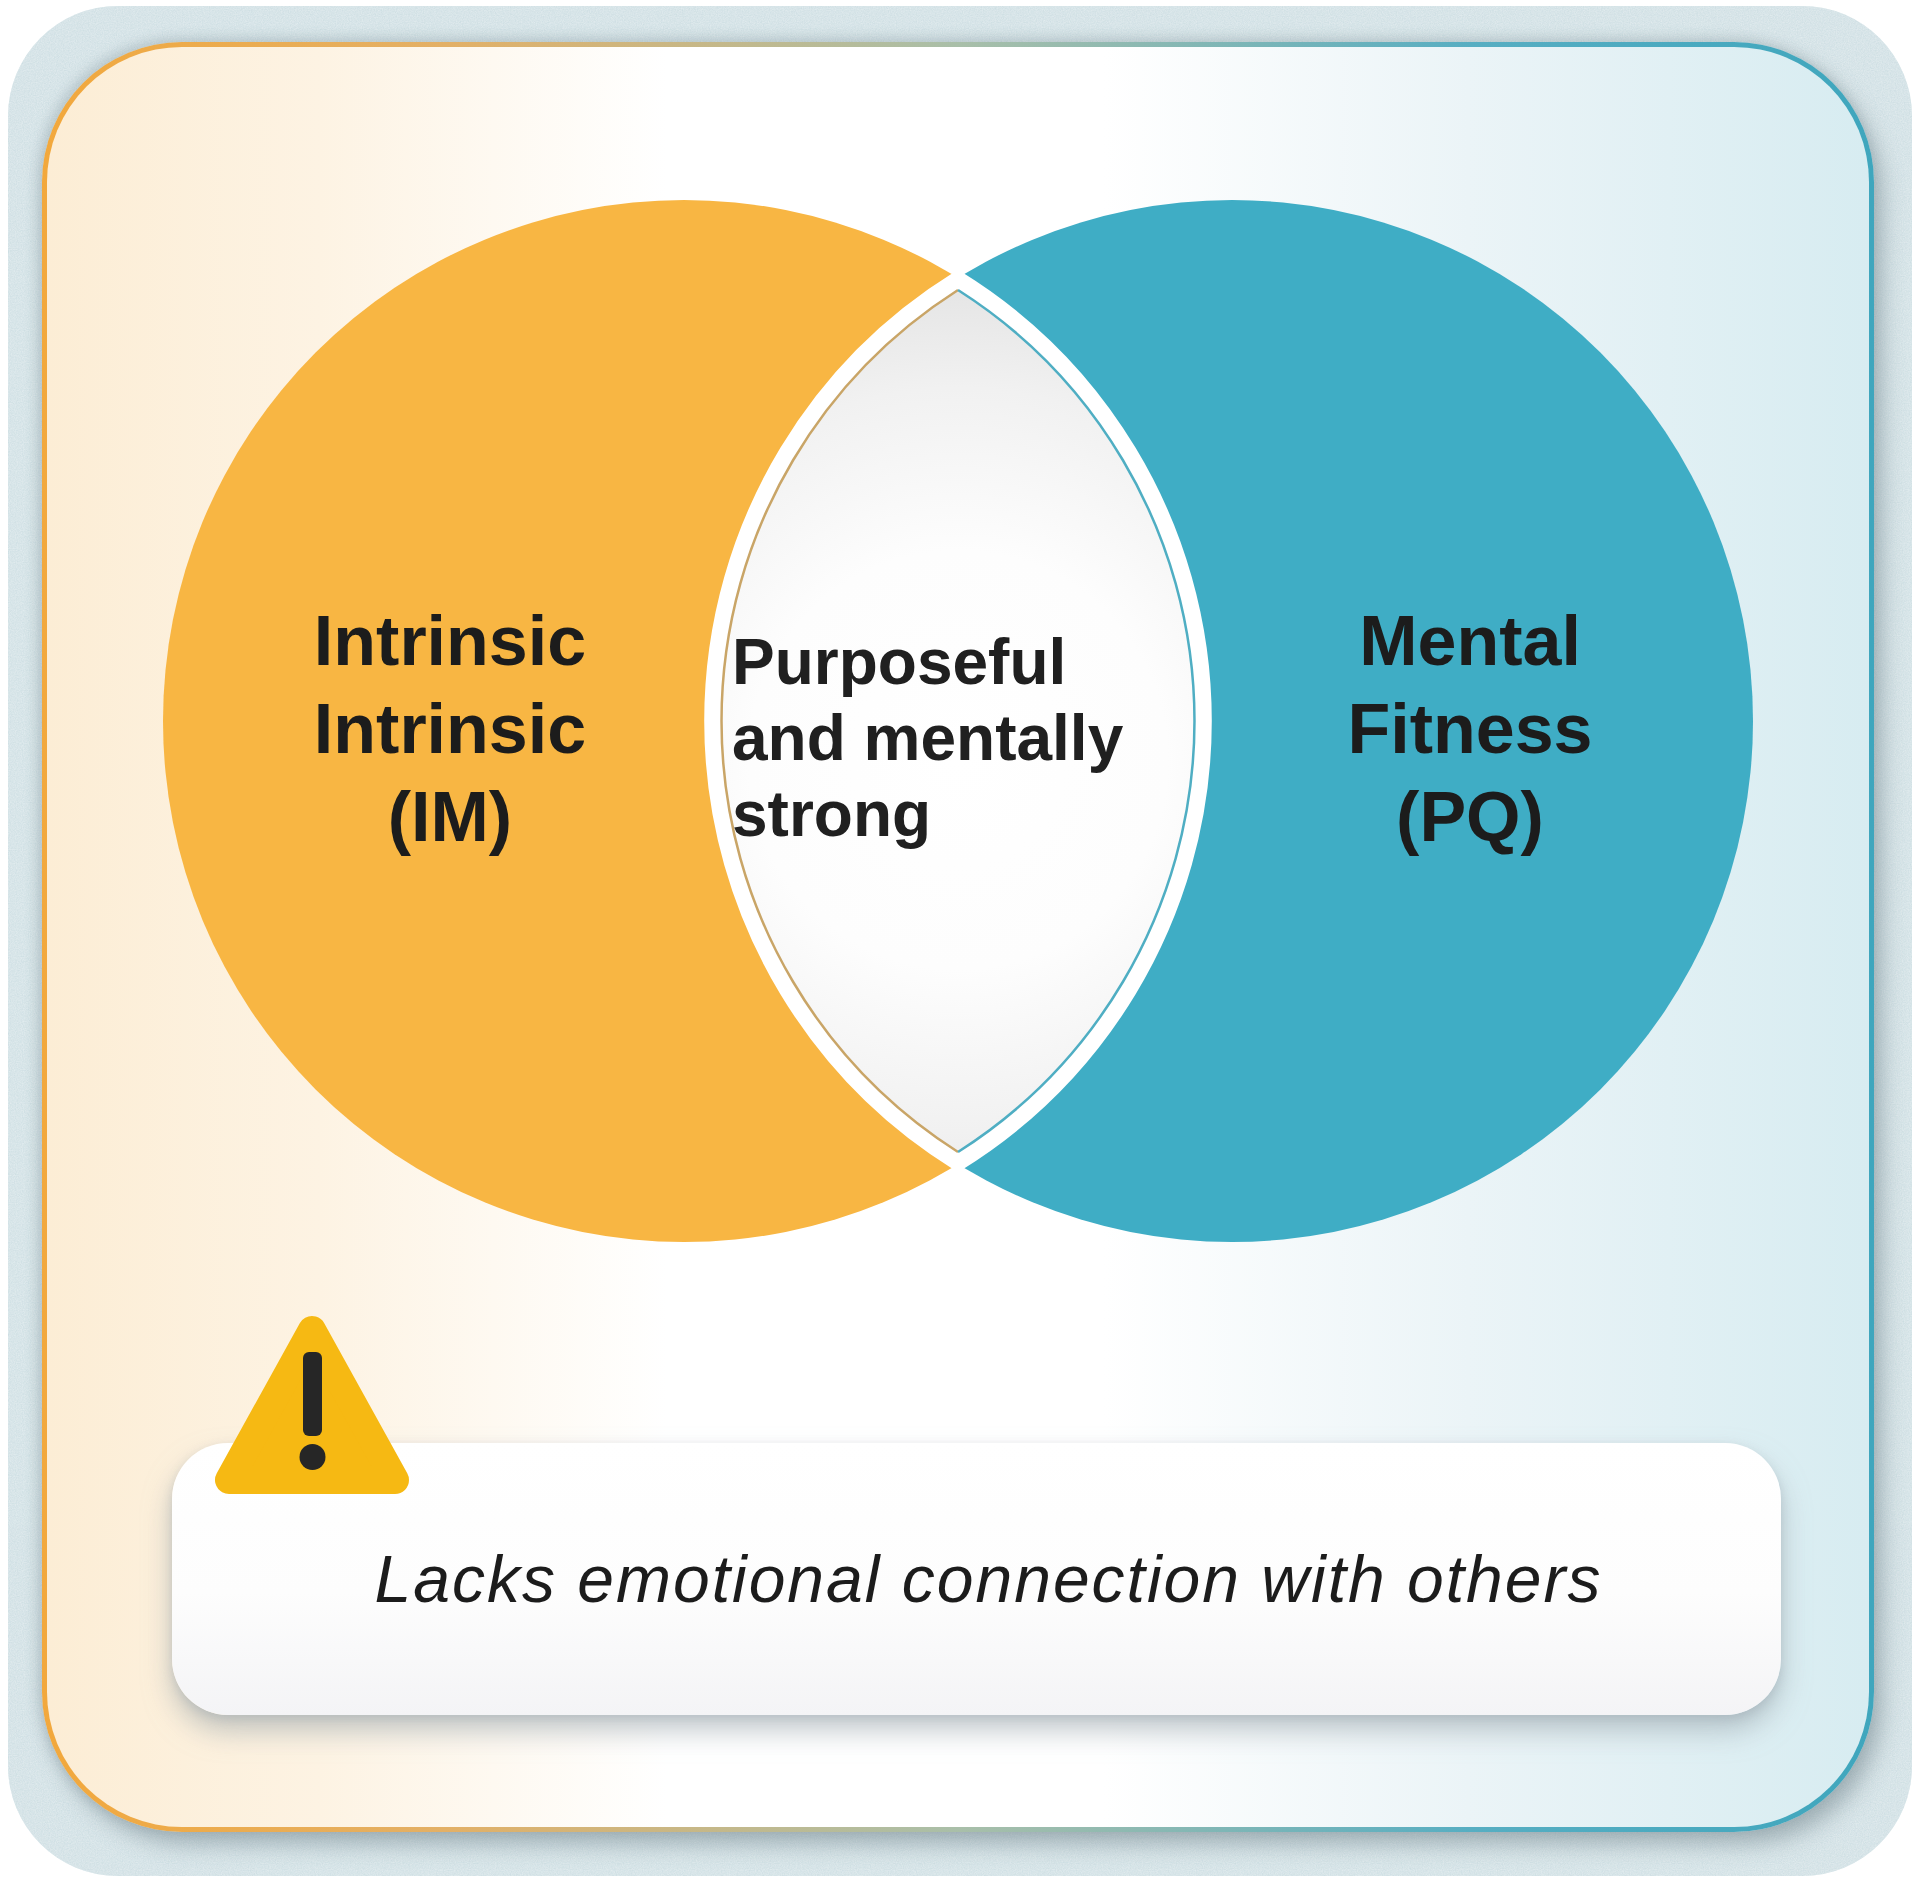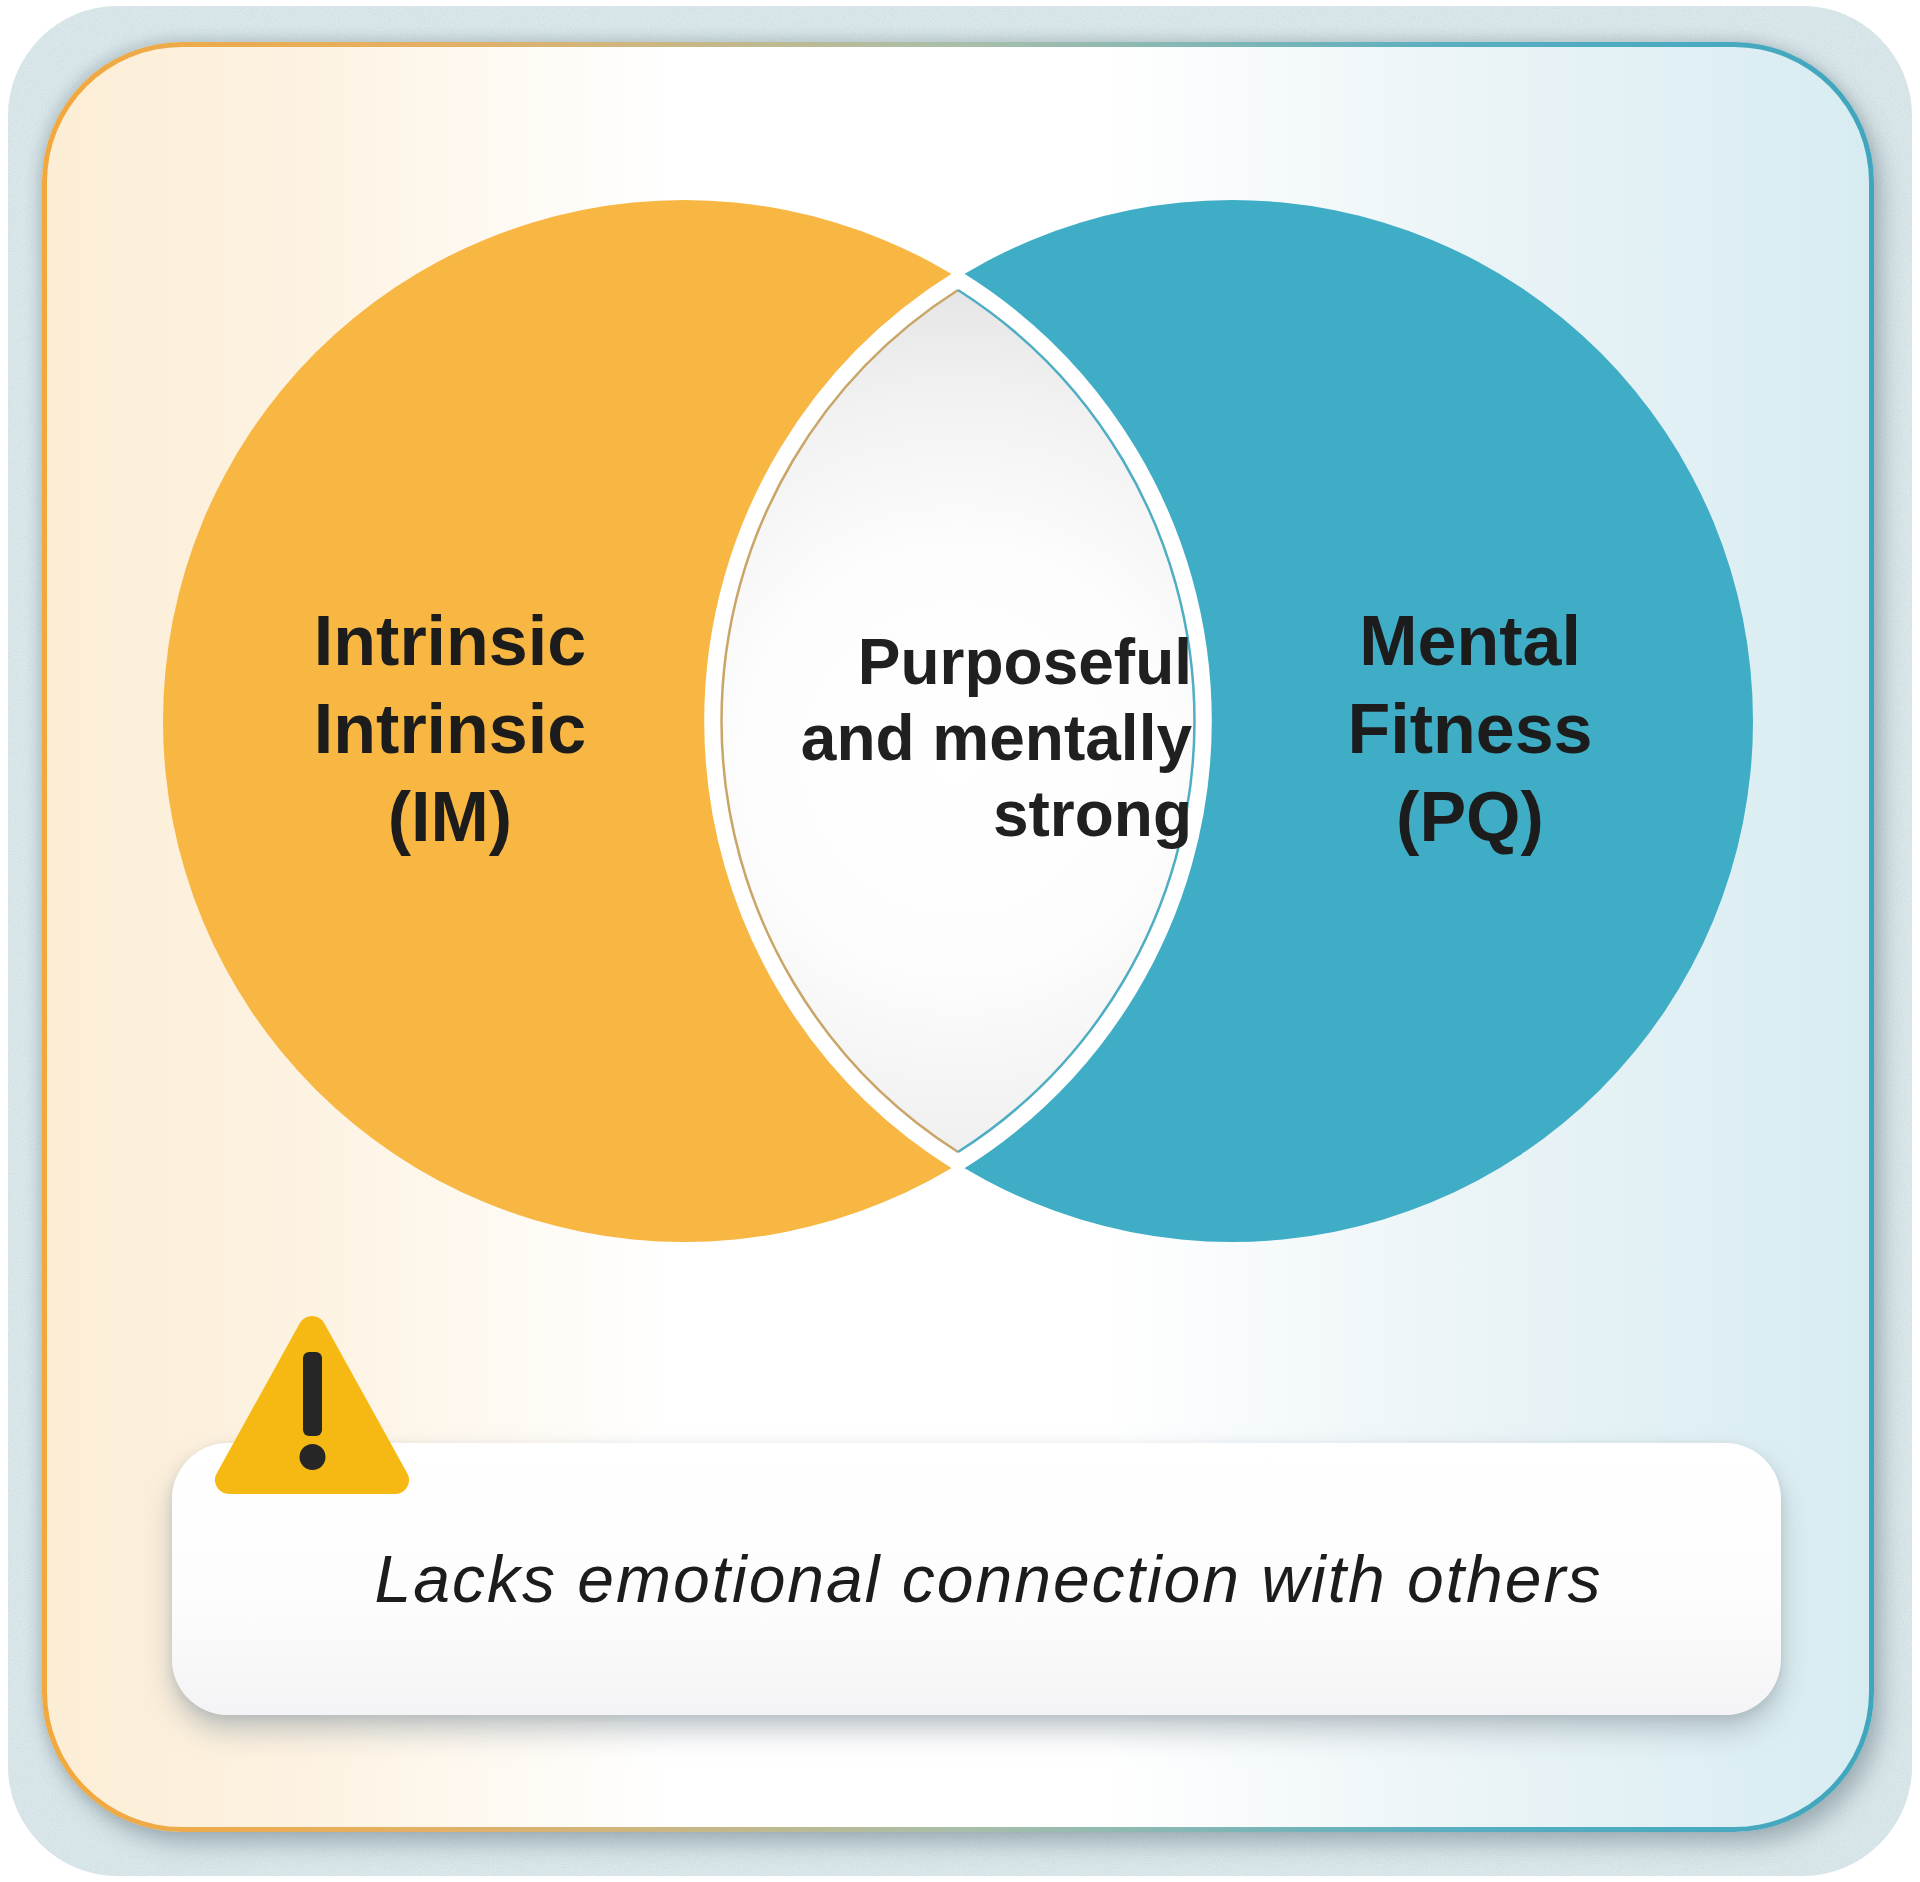--- a/index.html
+++ b/index.html
@@ -43,21 +43,21 @@
     color: #1C1C1C;
     z-index: 3;
   }
   .circle-label span { display: block; }
   .label-left  { left: 200px;  top: 597px; }
   .label-right { left: 1220px; top: 597px; }
 
   .overlap-label {
     position: absolute;
     left: 732px; top: 624px; width: 460px;
-    text-align: right;
+    text-align: left;
     font-weight: bold;
     font-size: 64px;
     line-height: 76px;
     color: #202020;
     z-index: 3;
   }
   .overlap-label span { display: block; }
 
   .callout-panel {
     position: absolute;

